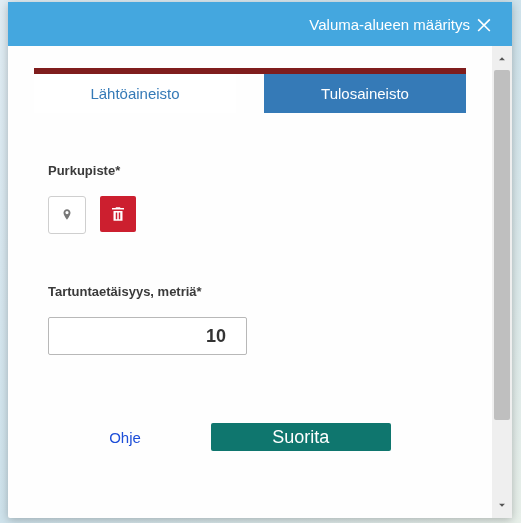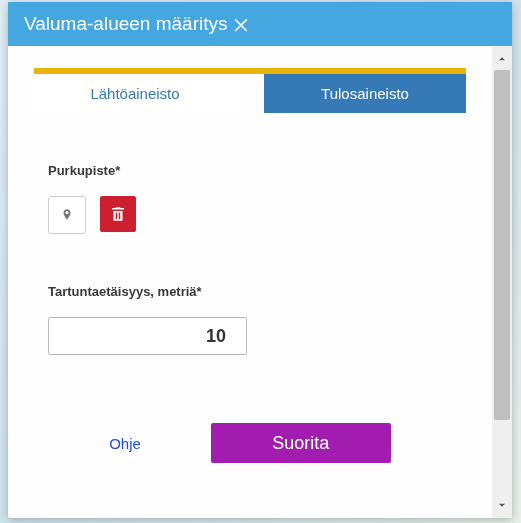--- a/index.html
+++ b/index.html
@@ -22,23 +22,23 @@
     border-radius: 2px;
     display: flex;
     flex-direction: column;
   }
   .titlebar {
     background: #44a7df;
     color: #ffffff;
     height: 44px;
     display: flex;
     align-items: center;
-    justify-content: flex-start;
+    justify-content: flex-end;
     padding: 0 14px 0 16px;
-    font-size: 19px;
+    font-size: 15px;
   }
   .close-x {
     cursor: pointer;
     width: 28px;
     height: 28px;
     display: flex;
     align-items: center;
     justify-content: center;
     font-size: 24px;
     font-weight: 300;
@@ -50,21 +50,21 @@
     overflow: hidden;
   }
   .content-wrap {
     flex: 1;
     padding: 22px 26px 20px 26px;
     overflow: hidden;
   }
   .tabs {
     display: flex;
     width: 100%;
-    border-top: 6px solid #eab308;
+    border-top: 6px solid #7f1d1d;
   }
   .tab {
     flex: 1;
     text-align: center;
     padding: 11px 0;
     font-size: 15px;
     cursor: pointer;
   }
   .tab.active {
     background: #ffffff;
@@ -130,25 +130,25 @@
     justify-content: center;
     gap: 70px;
     margin-top: 68px;
   }
   .help-link {
     color: #1d4ed8;
     font-size: 15px;
     cursor: pointer;
   }
   .run-btn {
-    background: #a21caf;
+    background: #0f766e;
     color: #fff;
     font-size: 18px;
     width: 180px;
-    height: 40px;
+    height: 28px;
     border: none;
     display: flex;
     align-items: center;
     justify-content: center;
     cursor: pointer;
     border-radius: 2px;
   }
   .scroll-col {
     width: 20px;
     background: #efefef;

